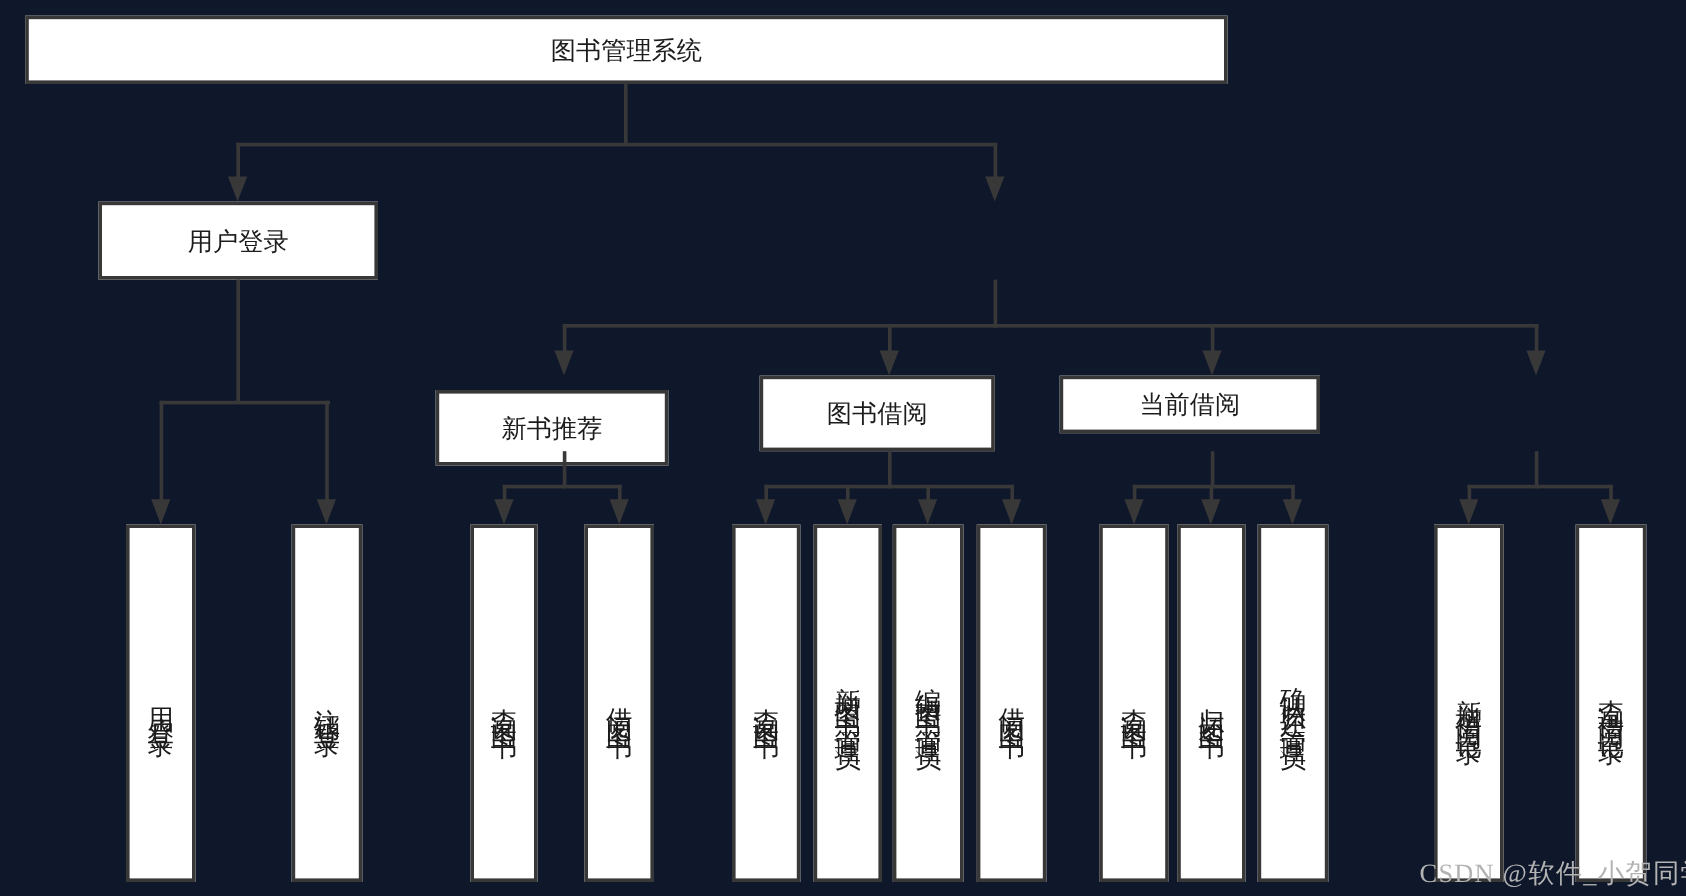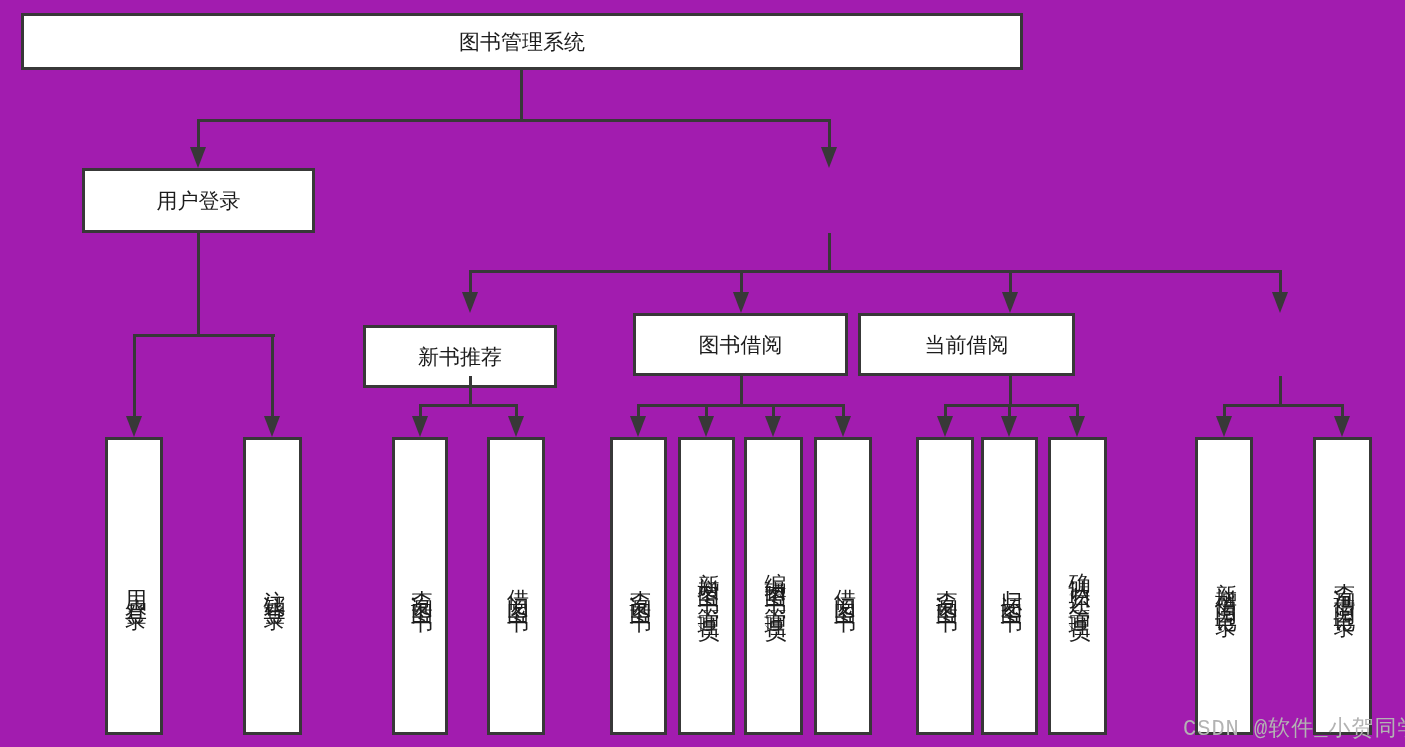--- a/index.html
+++ b/index.html
@@ -1,19 +1,19 @@
 <!DOCTYPE html>
 <html><head>
 <meta charset="utf-8">
 <style>
   html,body { margin:0; padding:0; background:#ffffff; }
   .stage {
     position:relative; width:1405px; height:747px;
-    background:#a21caf; overflow:hidden;
-    font-family:Liberation Mono, monospace;
+    background:#0f172a; overflow:hidden;
+    font-family:Liberation Serif, serif;
     color:#1c1c1c;
   }
   .box {
     position:absolute; box-sizing:border-box;
     border:3px solid #383838; background:#fff;
     display:flex; align-items:center; justify-content:center;
     font-size:21px; color:#1c1c1c; white-space:nowrap;
   }
   .vbox { font-size:22px; }
   .vbox .vtext {
@@ -43,25 +43,25 @@
 
   <div class="box" style="left:82px; top:168px; width:233px; height:65px;">
     <span>用户登录</span>
   </div>
 
 
   <div class="box" style="left:363px; top:313px; width:194px; height:63px;margin-top:12px;">
     <span>新书推荐</span>
   </div>
 
-  <div class="box" style="left:633px; top:313px; width:215px; height:63px;">
+  <div class="box" style="left:633px; top:313px; width:196px; height:63px;">
     <span>图书借阅</span>
   </div>
 
-  <div class="box" style="left:858px; top:313px; width:217px; height:63px;">
+  <div class="box" style="left:883px; top:313px; width:217px; height:48px;">
     <span>当前借阅</span>
   </div>
 
 
   <div class="box vbox" style="left:105px; top:437px; width:58px; height:298px;">
     <span class="vtext">用户登录</span>
   </div>
   <div class="box vbox" style="left:243px; top:437px; width:59px; height:298px;">
     <span class="vtext">注销登录</span>
   </div>

